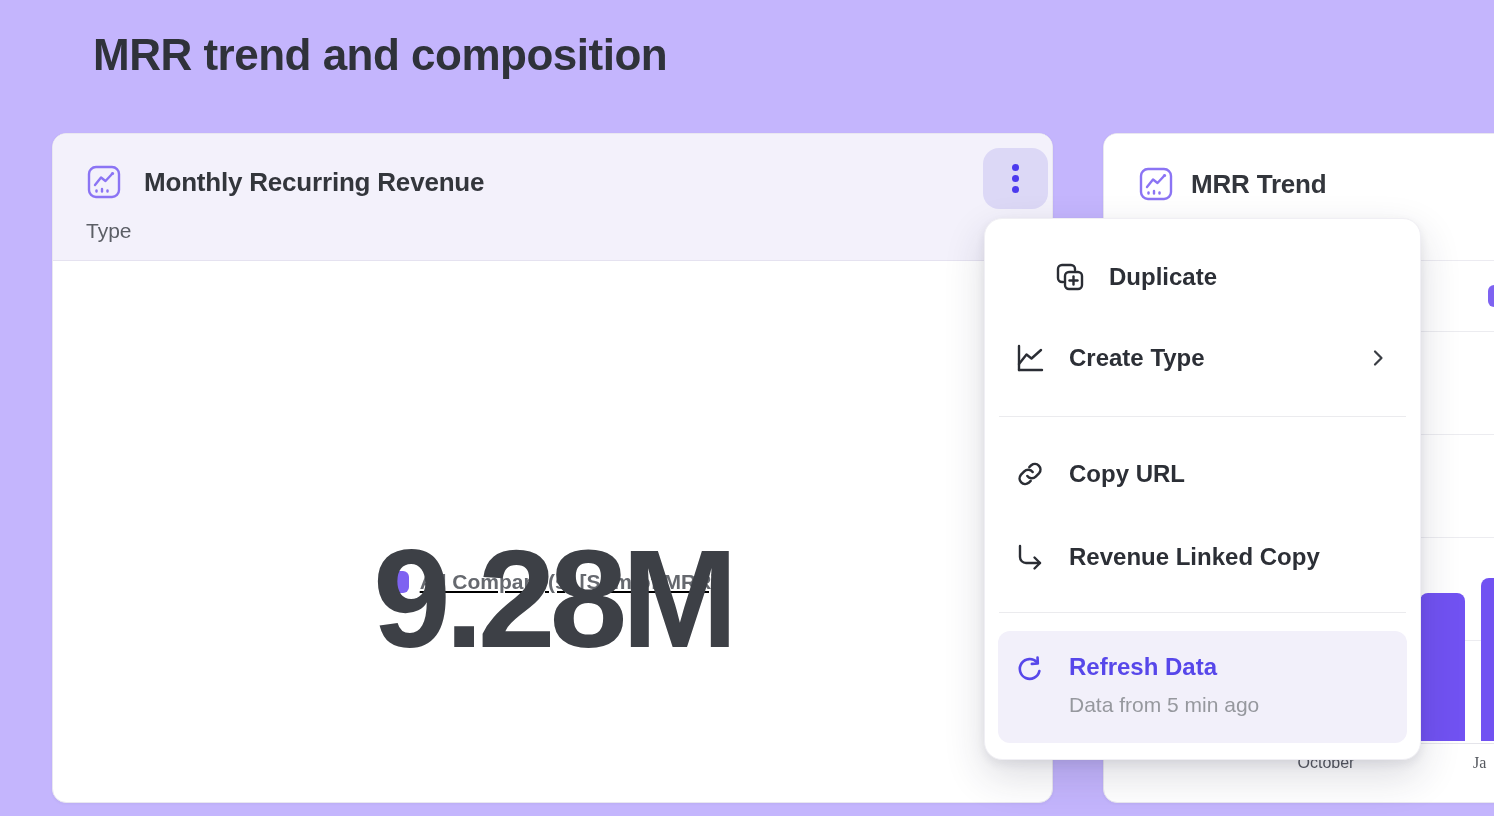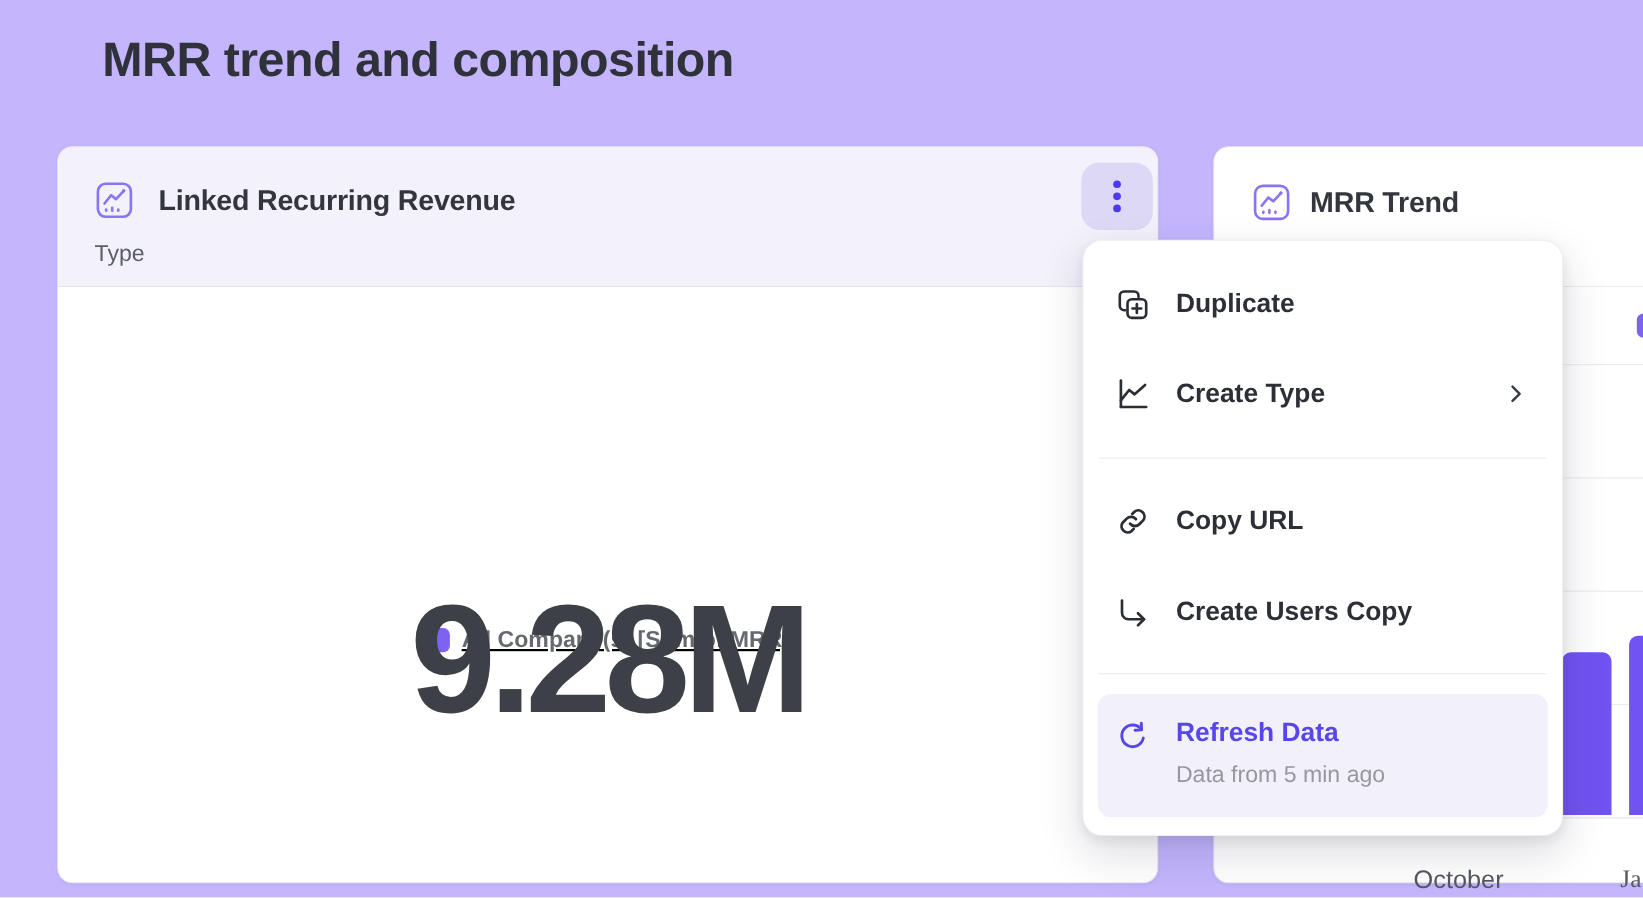--- a/index.html
+++ b/index.html
@@ -37,21 +37,21 @@
   .legend-swatch { width:22px; height:22px; border-radius:6px; background:#7e63f1; }
   .legend-text { font-size:21px; font-weight:700; color:#66696f; }
   .kpi-value { position:absolute; left:0; right:0; top:332px; text-align:center;
                font-size:140px; font-weight:700; color:#3d4046; letter-spacing:-6px;
                line-height:1.9; }
 
   
   .gridline { position:absolute; left:17px; right:0; height:1px; background:#ececf0; }
   .gridline.baseline { background:#e4e4ea; }
   .bar { position:absolute; width:45px; background:#7152f2; border-radius:8px 8px 0 0; bottom:61px; }
-  .x-label { position:absolute; top:620px; font-size:23px; color:#55585f; white-space:nowrap;margin-top:32px; }
+  .x-label { position:absolute; top:620px; font-size:16px; color:#55585f; white-space:nowrap; }
   .trend-legend-swatch { position:absolute; left:384px; top:151px; width:24px; height:22px;
                          border-radius:6px; background:#7e63f1; }
 
   
   .menu { position:absolute; left:984px; top:218px; width:437px; height:542px; z-index:50;
           background:#fff; border:1px solid #f0eff4; border-radius:18px;
           box-shadow:0 16px 40px rgba(40,40,70,0.16), 0 4px 10px rgba(40,40,70,0.08); }
   .menu-item { position:absolute; left:0; right:0; height:64px; display:flex; align-items:center;
                cursor:pointer; }
   .menu-item .mi-icon { position:absolute; left:29px; width:32px; height:32px; }
@@ -78,21 +78,21 @@
       <span class="chart-badge" style="left:34px; top:31px;">
         <svg width="34" height="34" viewBox="0 0 34 34" fill="none" stroke="#8b74f4" stroke-width="2.4" stroke-linecap="round" stroke-linejoin="round">
           <rect x="2" y="2" width="30" height="30" rx="7"></rect>
           <polyline points="8,20 14,12.5 18.5,16 25.5,8.5"></polyline>
           <circle cx="25.5" cy="8.5" r="1.6" fill="#8b74f4" stroke="none"></circle>
           <line x1="9.5" y1="25.5" x2="9.5" y2="26.5"></line>
           <line x1="15" y1="24" x2="15" y2="26.5"></line>
           <line x1="20.5" y1="25.5" x2="20.5" y2="26.5"></line>
         </svg>
       </span>
-      <div class="card-title" style="left:91px; top:33px;">Linked Recurring Revenue</div>
+      <div class="card-title" style="left:91px; top:33px;">Monthly Recurring Revenue</div>
       <div class="card-subtitle" style="left:33px; top:85px;">Type</div>
       <button class="kebab-btn" aria-label="card options">
         <span class="dot"></span>
         <span class="dot"></span>
         <span class="dot"></span>
       </button>
     </div>
 
     <div class="kpi-legend">
       <span class="legend-swatch"></span>
@@ -126,21 +126,21 @@
 
     <div class="bar" style="left: 316px; height: 148px;"></div>
     <div class="bar" style="left: 377px; height: 163px;"></div>
 
     <div class="x-label" style="left:162px; width:120px; text-align:center;">October</div>
     <div class="x-label" style="left:369px;font-family:Liberation Serif, serif;">Ja</div>
   </section>
 
   <div class="menu">
 
-    <div class="menu-item" style="top:26px;">
+    <div class="menu-item" style="top:26px;margin-left:40px;">
       <span class="mi-icon">
         <svg width="32" height="32" viewBox="0 0 32 32" fill="none" stroke="#2a2d34" stroke-width="2.4" stroke-linecap="round" stroke-linejoin="round">
           <path d="M21 9V8a4 4 0 0 0-4-4H8a4 4 0 0 0-4 4v9a4 4 0 0 0 4 4h1"></path>
           <rect x="11" y="11" width="17" height="17" rx="4"></rect>
           <line x1="19.5" y1="15.5" x2="19.5" y2="23.5"></line>
           <line x1="15.5" y1="19.5" x2="23.5" y2="19.5"></line>
         </svg>
       </span>
       <span class="mi-label">Duplicate</span>
     </div>
@@ -173,21 +173,21 @@
       <span class="mi-label">Copy URL</span>
     </div>
 
     <div class="menu-item" style="top:306px;">
       <span class="mi-icon">
         <svg width="32" height="32" viewBox="0 0 32 32" fill="none" stroke="#2a2d34" stroke-width="2.4" stroke-linecap="round" stroke-linejoin="round">
           <path d="M6 5v11a6 6 0 0 0 6 6h14"></path>
           <polyline points="20.5,16.5 26,22 20.5,27.5"></polyline>
         </svg>
       </span>
-      <span class="mi-label">Create Users Copy</span>
+      <span class="mi-label">Revenue Linked Copy</span>
     </div>
 
     <div class="menu-divider" style="top:393px;"></div>
 
     <div class="menu-refresh">
       <span class="mi-icon">
         <svg width="31" height="31" viewBox="0 0 32 32" fill="none" stroke="#5747ea" stroke-width="2.7" stroke-linecap="round" stroke-linejoin="round">
           <path d="M23.8 8.6 A10.2 10.2 0 1 0 26.2 17.5"></path>
           <polyline points="24.3,3.6 24.6,9.8 18.4,10.2"></polyline>
         </svg>

